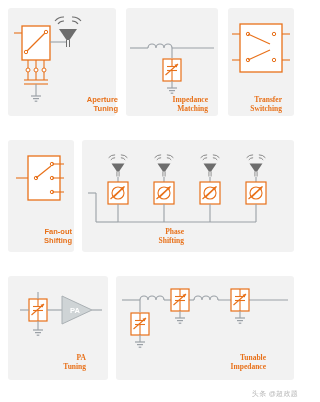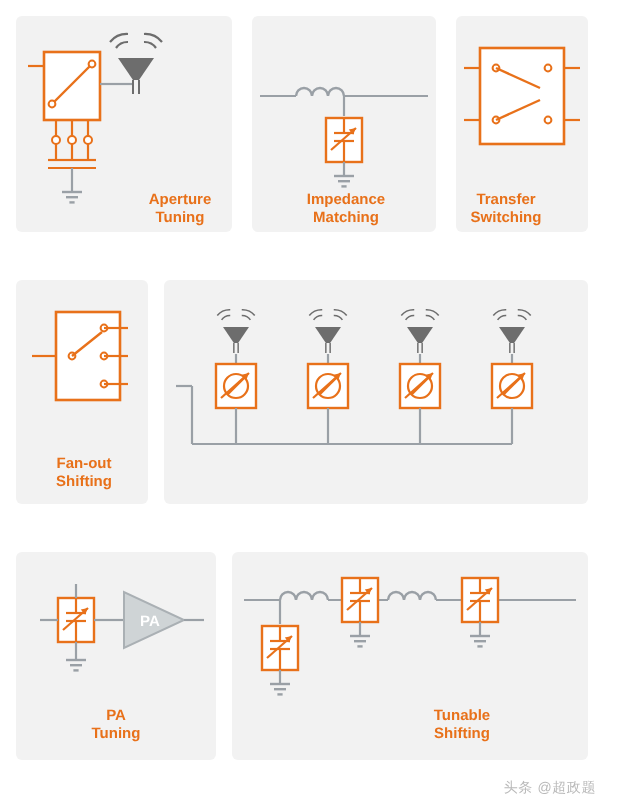--- a/index.html
+++ b/index.html
@@ -17,24 +17,24 @@
     background:#f2f2f2;
     border-radius:3px;
   }
 
   .caption{
     position:absolute;
     color:#e8711a;
     font-size:7.5px;
     line-height:8.5px;
     font-weight:bold;
-    text-align:center;
+    text-align:right;
     white-space:pre-line;
   }
-  .caption.ctr{text-align:center;}
+  .caption.ctr{text-align:right;font-family:Liberation Serif, serif;}
 
   svg{position:absolute;left:0;top:0;overflow:visible;}
 
   .wm{
     position:absolute;
     right:4px;bottom:3px;
     font-size:7px;
     color:#b9b9b9;
     letter-spacing:0.3px;
   }
@@ -259,20 +259,22 @@
 
   <div class="caption" style="left:62px;top:96px;width:56px;">Aperture
 Tuning</div>
   <div class="caption ctr" style="left:138px;top:96px;width:70px;">Impedance
 Matching</div>
   <div class="caption ctr" style="left:224px;top:96px;width:58px;">Transfer
 Switching</div>
 
   <div class="caption" style="left:12px;top:228px;width:60px;">Fan-out
 Shifting</div>
+  <div class="caption ctr" style="left:128px;top:228px;width:56px;">Phase
+Shifting</div>
 
   <div class="caption ctr" style="left:30px;top:354px;width:56px;">PA
 Tuning</div>
   <div class="caption ctr" style="left:196px;top:354px;width:70px;">Tunable
-Shifting</div>
+Impedance</div>
 
   <div class="wm">头条 @超政题</div>
 </div>
 
 </body></html>

